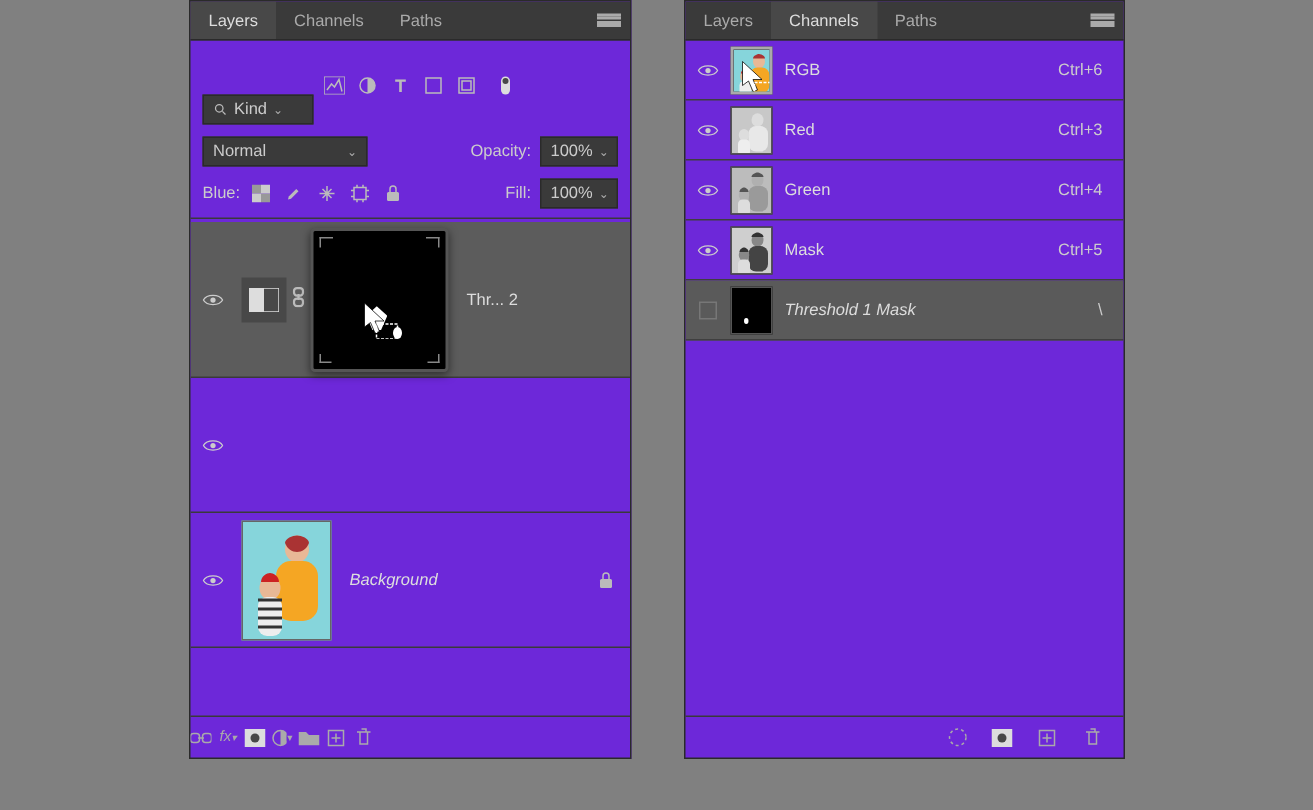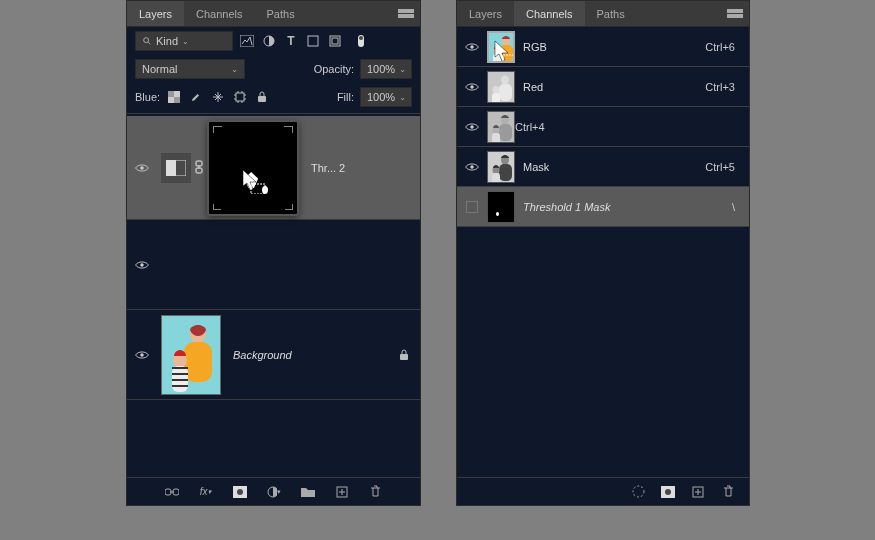--- a/index.html
+++ b/index.html
@@ -7,21 +7,21 @@
     background: #808080;
     font-family: Arial, Helvetica, sans-serif;
     font-size: 11px;
     color: #ccc;
     width: 875px;
     height: 540px;
     position: relative;
   }
   .panel {
     position: absolute;
-    background: #0f172a;
+    background: #6d28d9;
     border: 1px solid #2a2a2a;
     display: flex;
     flex-direction: column;
   }
   .tabs-row {
     display: flex;
     align-items: center;
     height: 26px;
     background: #3a3a3a;
     border-bottom: 1px solid #2a2a2a;
@@ -131,22 +131,21 @@
   .lock-col {
     width: 24px;
     display: flex;
     justify-content: center;
   }
   .bottom-bar {
     height: 28px;
     border-top: 1px solid #3a3a3a;
     display: flex;
     align-items: center;
-    justify-content: center;
-    gap: 20px;
+    gap: 4px;
     color: #aaa;
   }
   .bottom-bar .ico { width: 14px; height: 14px; display:flex; align-items:center; justify-content:center; }
   
   
   .mask-thumb-big {
     width: 92px;
     height: 96px;
     background: #000;
     border: 2px solid #555;
@@ -206,21 +205,21 @@
     <div class="tab">Paths</div>
     <div class="panel-menu">
         <span></span>
         <span></span>
         <span></span>
         <span></span>
       </div>
   </div>
 
   <div class="control-row">
-    <div class="dropdown" style="width:98px;">
+    <div class="dropdown" style="width:74px;margin-top:32px;">
       <svg width="10" height="10" viewBox="0 0 24 24" stroke="#bbb" fill="none" stroke-width="2">
           <circle cx="10" cy="10" r="6"></circle>
           <path d="M15 15l5 5"></path>
         </svg>
       <span>Kind</span>
       <span class="chev">⌄</span>
     </div>
     <span class="icon-btn">
       <svg width="14" height="12" viewBox="0 0 14 12">
           <rect x="0" y="0" width="14" height="12" fill="none" stroke="#bbb"></rect>
@@ -513,20 +512,21 @@
         <svg viewBox="0 0 28 32" width="28" height="32">
           <rect width="28" height="32" fill="#bcbcbc"></rect>
           <ellipse cx="17" cy="8" rx="4" ry="4.5" fill="#b0b0b0"></ellipse>
             <path d="M13 6c0-2 3-3 4-3s4 1 4 3" fill="#555"></path>
           <rect x="11" y="12" width="13" height="17" rx="5" fill="#9a9a9a"></rect>
           <ellipse cx="8" cy="18" rx="3.5" ry="4" fill="#b0b0b0"></ellipse>
             <path d="M5 16c0-2 2-3 3-3s3 1 3 3" fill="#555"></path>
           <rect x="4" y="21" width="8" height="11" rx="3" fill="#ddd"></rect>
         </svg>
       </div>
+      <span class="channel-name">Green</span>
       <span class="shortcut">Ctrl+4</span>
     </div>
 
     <div class="channel-row">
       <div class="vis-col">
           <span class="eye">
         <svg viewBox="0 0 24 16">
               <path d="M1 8c4-7 18-7 22 0-4 7-18 7-22 0z" fill="none" stroke="#ccc" stroke-width="1.5"></path>
               <circle cx="12" cy="8" r="3" fill="#ccc"></circle>
             </svg>

